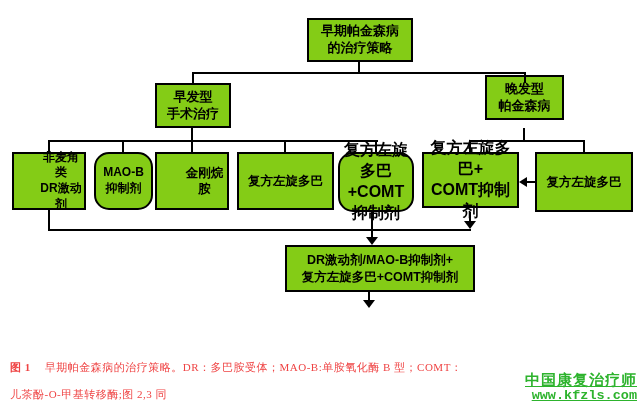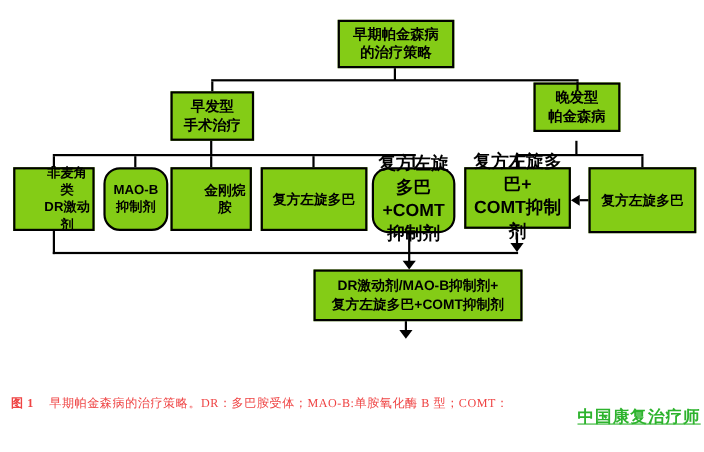--- a/index.html
+++ b/index.html
@@ -96,19 +96,21 @@
   <div class="arrow down" style="left:464px; top:221px;"></div>
 
   <div class="line" style="left:371px; top:212px; width:2px; height:27px;"></div>
   <div class="arrow down" style="left:366px; top:237px;"></div>
 
   <div class="line" style="left:368px; top:292px; width:2px; height:10px;"></div>
   <div class="arrow down" style="left:363px; top:300px;"></div>
 
   <div class="caption">
     <div><b>图 1</b><span>早期帕金森病的治疗策略。DR：多巴胺受体；MAO-B:单胺氧化酶 B 型；COMT：</span></div>
+    <div>儿茶酚-O-甲基转移酶;图 2,3 同</div>
   </div>
 
   <div class="watermark" style="color: rgb(45, 179, 45); text-decoration: underline;">
     <div class="wm-title">中国康复治疗师</div>
+    <div class="wm-url">www.kfzls.com</div>
   </div>
 
 </div>
 
 </body></html>

